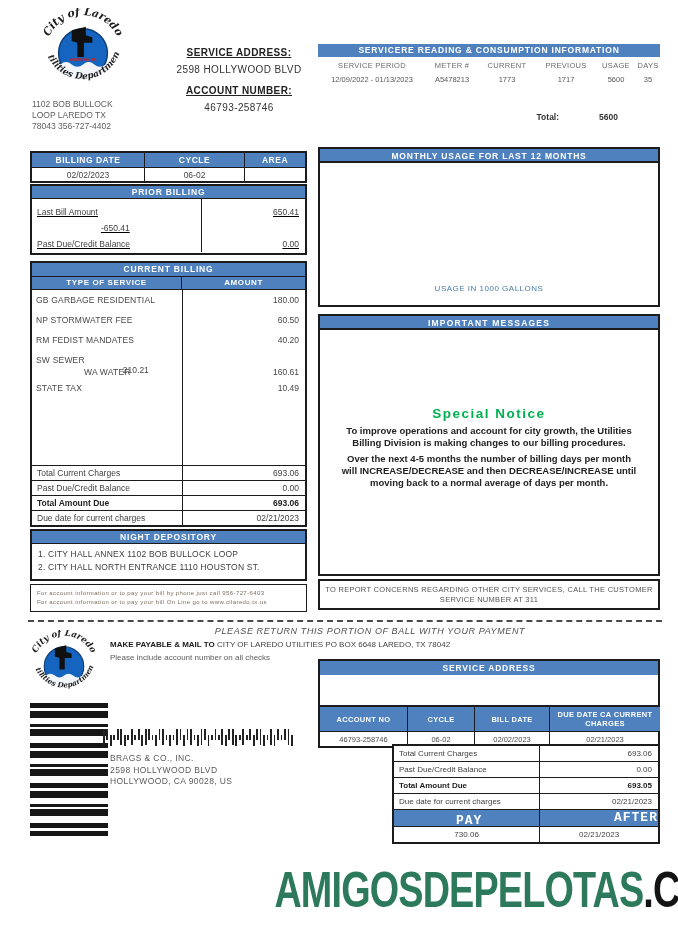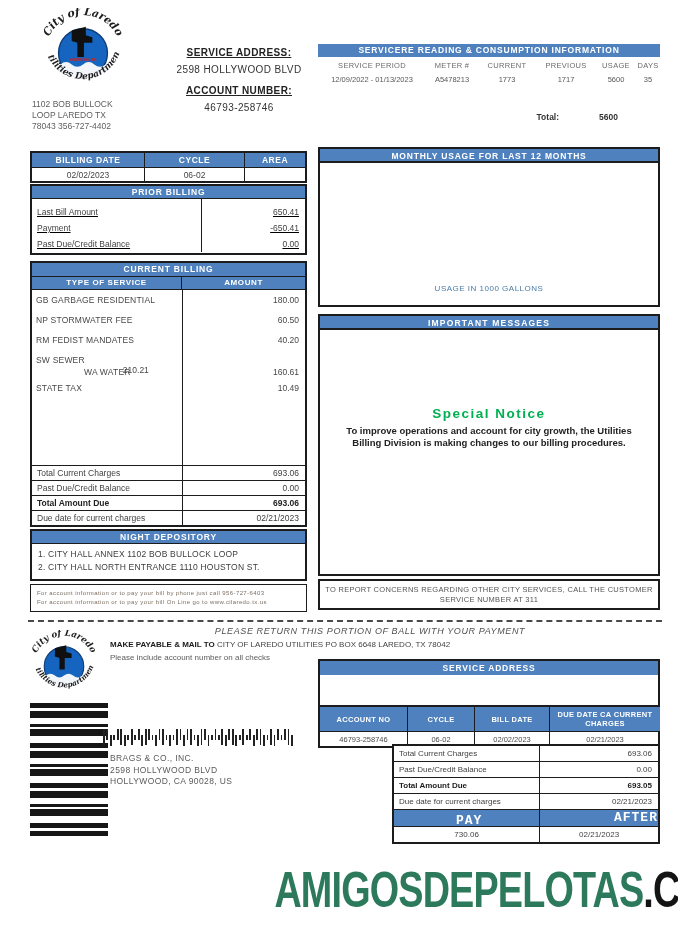--- a/index.html
+++ b/index.html
@@ -206,21 +206,20 @@
 
   <div class="abs prior box2">
     <div class="bluebar" style="border-bottom:1px solid #1c1c1c">PRIOR BILLING</div>
     <div class="body">
       <div class="vline"></div>
       <div class="row">
         <div class="l">Last Bill Amount</div>
         <div class="v">650.41</div>
       </div>
       <div class="row">
-        <div class="l">Payment</div>
         <div class="v">-650.41</div>
       </div>
       <div class="row">
         <div class="l">Past Due/Credit Balance</div>
         <div class="v">0.00</div>
       </div>
     </div>
   </div>
 
   <div class="abs current box2">
@@ -289,20 +288,21 @@
 
   <div class="abs monthly box2">
     <div class="bluebar bar">MONTHLY USAGE FOR LAST 12 MONTHS</div>
     <div class="foot">USAGE IN 1000 GALLONS</div>
   </div>
 
   <div class="abs important box2">
     <div class="bluebar bar">IMPORTANT MESSAGES</div>
     <div class="notice-title">Special Notice</div>
     <div class="notice-p">To improve operations and account for city growth, the Utilities Billing Division is making changes to our billing procedures.</div>
+    <div class="notice-p">Over the next 4-5 months the number of billing days per month will INCREASE/DECREASE and then DECREASE/INCREASE until moving back to a normal average of days per month.</div>
   </div>
   <div class="abs report-box box2">
     <div>TO REPORT CONCERNS REGARDING OTHER CITY SERVICES, CALL THE CUSTOMER SERVICE NUMBER AT 311</div>
   </div>
 
   <div class="abs dashline"></div>
   <div class="abs return-note">PLEASE RETURN THIS PORTION OF BALL WITH YOUR PAYMENT</div>
   <div class="abs payable">
     <b>MAKE PAYABLE &amp; MAIL TO</b><span> CITY OF LAREDO UTILITIES  PO BOX  6648 LAREDO, TX 78042</span>
   </div>

